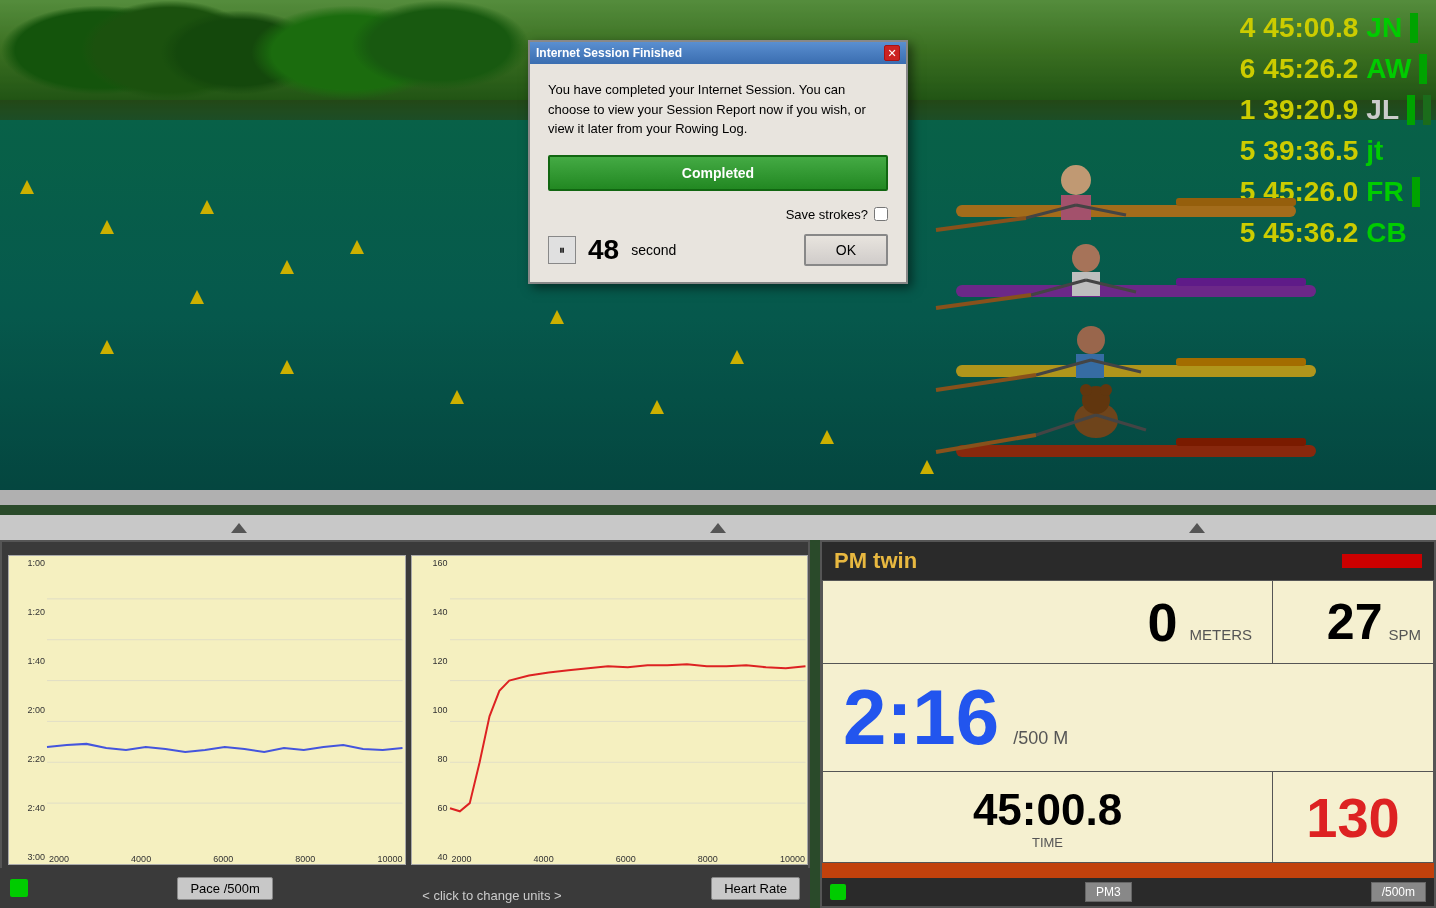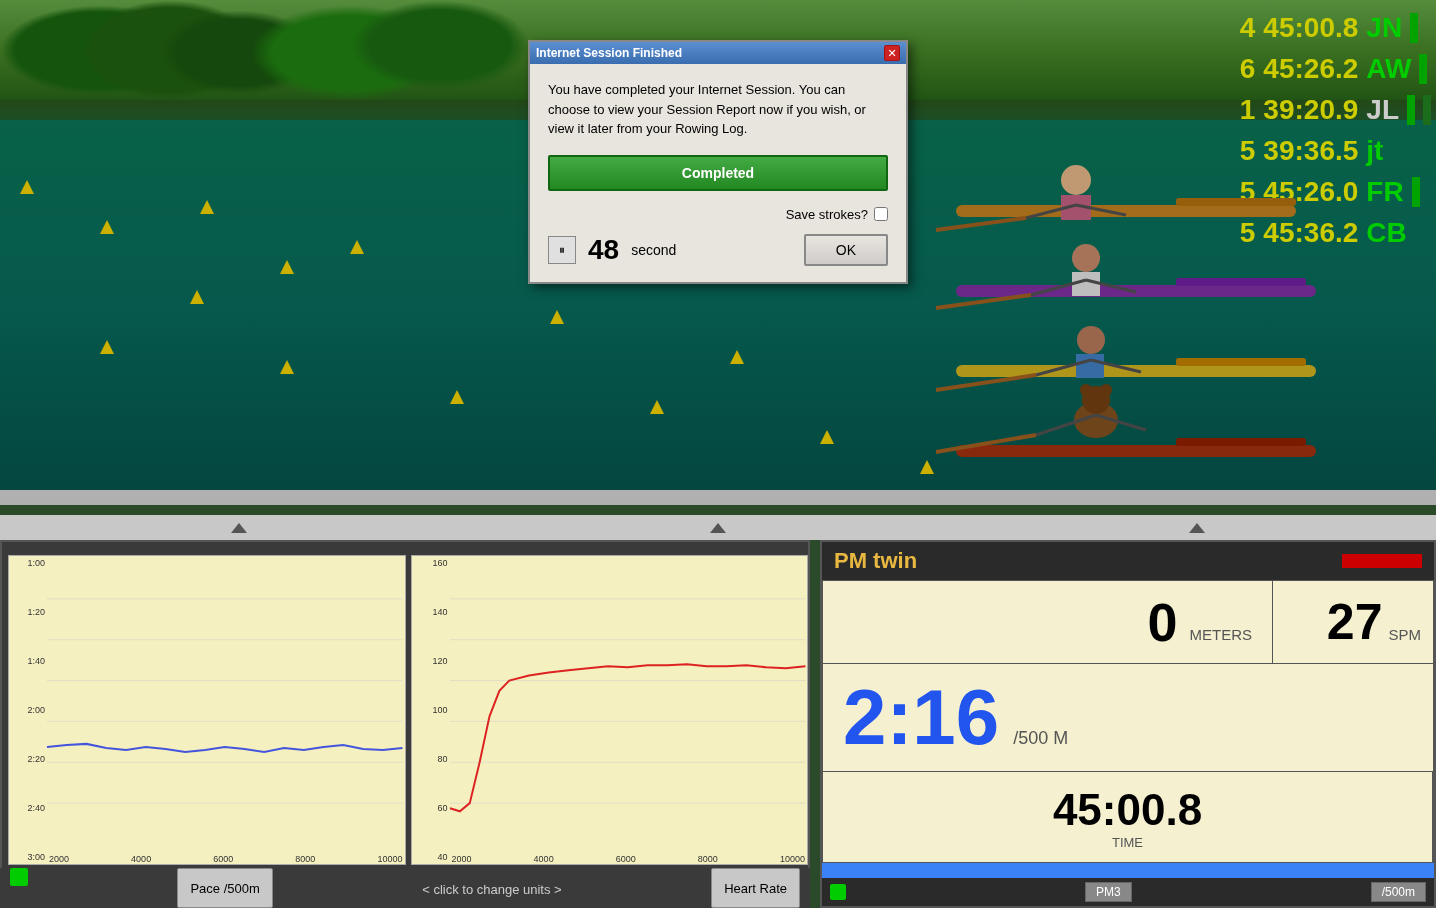--- a/index.html
+++ b/index.html
@@ -96,21 +96,21 @@
       padding: 0 2px;
     }
     .chart-x-label { font-size: 9px; color: #333; }
 
     
     .bottom-controls {
       position: absolute;
       top: 868px; left: 0;
       width: 810px; height: 40px;
       background: #3a3a3a;
-      display: flex; justify-content: space-between;
+      display: flex; align-items: center; justify-content: space-between;
       padding: 0 10px;
     }
 
     .green-indicator {
       width: 18px; height: 18px;
       background: #00cc00;
       border-radius: 2px;
     }
 
     .bottom-btn {
@@ -120,21 +120,21 @@
       font-size: 13px;
       cursor: pointer;
       border-radius: 2px;
     }
 
     
     .pm-panel {
       position: absolute;
       top: 540px; left: 820px;
       width: 616px; height: 368px;
-      background: #3b82f6;
+      background: #c2410c;
       border: 2px solid #555;
     }
 
     .pm-header {
       display: flex; align-items: center; justify-content: space-between;
       padding: 6px 12px;
       background: #2a2a2a;
     }
     .pm-title { color: #e8b840; font-size: 22px; font-weight: bold; }
     .pm-indicator { width: 80px; height: 14px; background: #cc0000; }
@@ -502,20 +502,23 @@
   <div style="background:#f5f0d0;border:1px solid #555;border-top:none;display:flex;align-items:center;padding:8px 20px;min-height:100px;">
     <span style="font-size:78px;font-weight:bold;color:#2255ee;">2:16</span>
     <span style="font-size:18px;color:#555;align-self:flex-end;margin-bottom:14px;margin-left:14px;">/500 M</span>
   </div>
 
   <div style="display:flex;border:1px solid #555;border-top:none;">
     <div style="flex:1;background:#f5f0d0;border-right:1px solid #555;display:flex;flex-direction:column;align-items:center;justify-content:center;min-height:90px;padding:8px;">
       <span style="font-size:44px;font-weight:bold;color:#000;">45:00.8</span>
       <span style="font-size:13px;color:#555;">TIME</span>
     </div>
+    <div style="width:160px;background:#f5f0d0;display:flex;align-items:center;justify-content:center;min-height:90px;">
+      <span style="font-size:56px;font-weight:bold;color:#dd2222;">130</span>
+    </div>
   </div>
 
   <div class="pm-footer">
     <div class="pm-footer-green"></div>
     <button class="pm-footer-btn">PM3</button>
     <button class="pm-footer-btn">/500m</button>
   </div>
 </div>
 
 </body></html>

